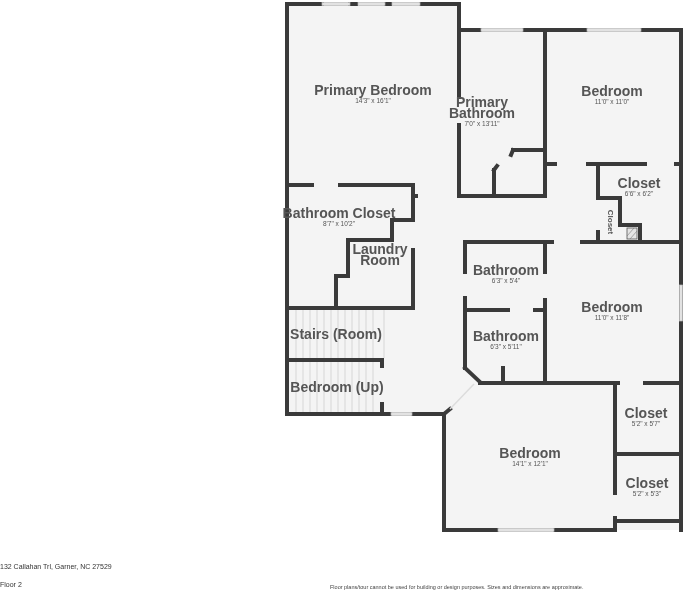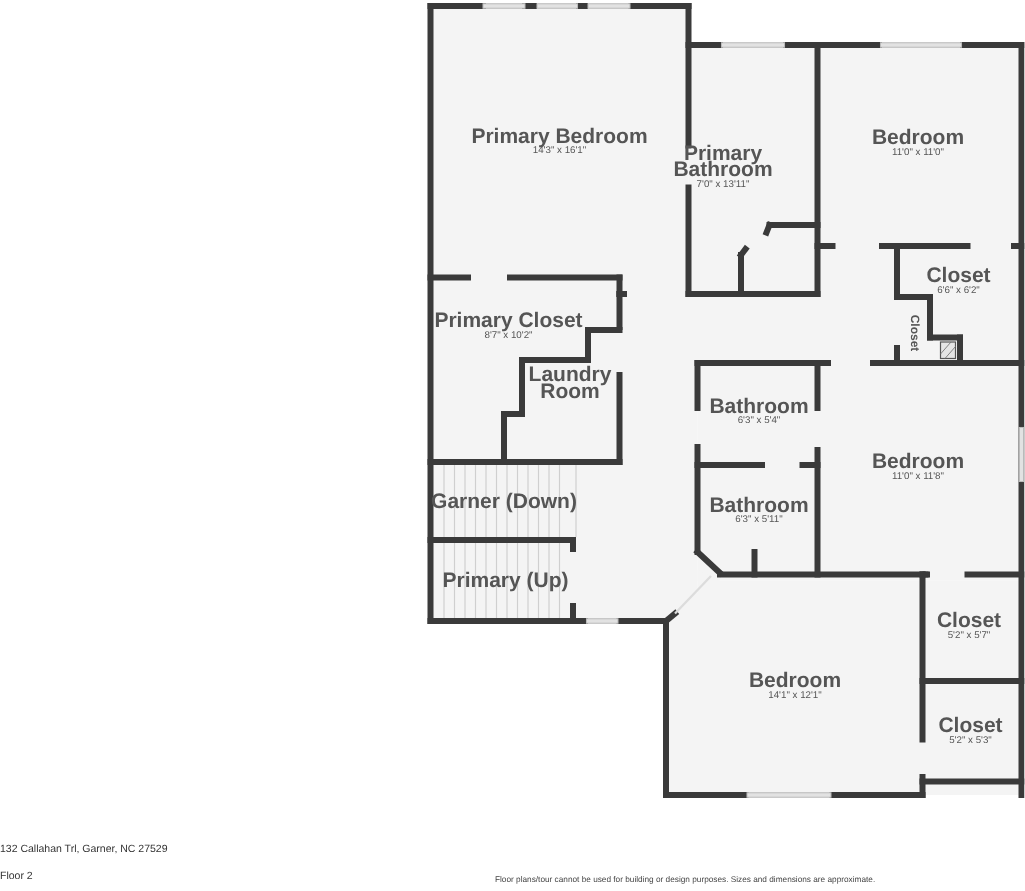--- a/index.html
+++ b/index.html
@@ -168,43 +168,43 @@
   <span class="room-dim">11'0" x 11'0"</span>
 </div>
 <div class="room-label" style="left:639px;top:188px">
   <span class="room-name">Closet</span>
   <span class="room-dim">6'6" x 6'2"</span>
 </div>
 <div class="room-label vertical" style="left:610px;top:222px">
   <span class="room-name" style="font-size:8px">Closet</span>
 </div>
 <div class="room-label" style="left:339px;top:218px">
-  <span class="room-name">Primary Closet</span>
+  <span class="room-name">Bathroom Closet</span>
   <span class="room-dim">8'7" x 10'2"</span>
 </div>
 <div class="room-label" style="left:380px;top:255px">
   <span class="room-name">Laundry<br>Room</span>
 </div>
 <div class="room-label" style="left:506px;top:275px">
   <span class="room-name">Bathroom</span>
   <span class="room-dim">6'3" x 5'4"</span>
 </div>
 <div class="room-label" style="left:506px;top:341px">
   <span class="room-name">Bathroom</span>
   <span class="room-dim">6'3" x 5'11"</span>
 </div>
 <div class="room-label" style="left:612px;top:312px">
   <span class="room-name">Bedroom</span>
   <span class="room-dim">11'0" x 11'8"</span>
 </div>
 <div class="room-label" style="left:336px;top:334px">
-  <span class="room-name">Garner (Down)</span>
+  <span class="room-name">Stairs (Room)</span>
 </div>
 <div class="room-label" style="left:337px;top:387px">
-  <span class="room-name">Primary (Up)</span>
+  <span class="room-name">Bedroom (Up)</span>
 </div>
 <div class="room-label" style="left:646px;top:418px">
   <span class="room-name">Closet</span>
   <span class="room-dim">5'2" x 5'7"</span>
 </div>
 <div class="room-label" style="left:530px;top:458px">
   <span class="room-name">Bedroom</span>
   <span class="room-dim">14'1" x 12'1"</span>
 </div>
 <div class="room-label" style="left:647px;top:488px">

